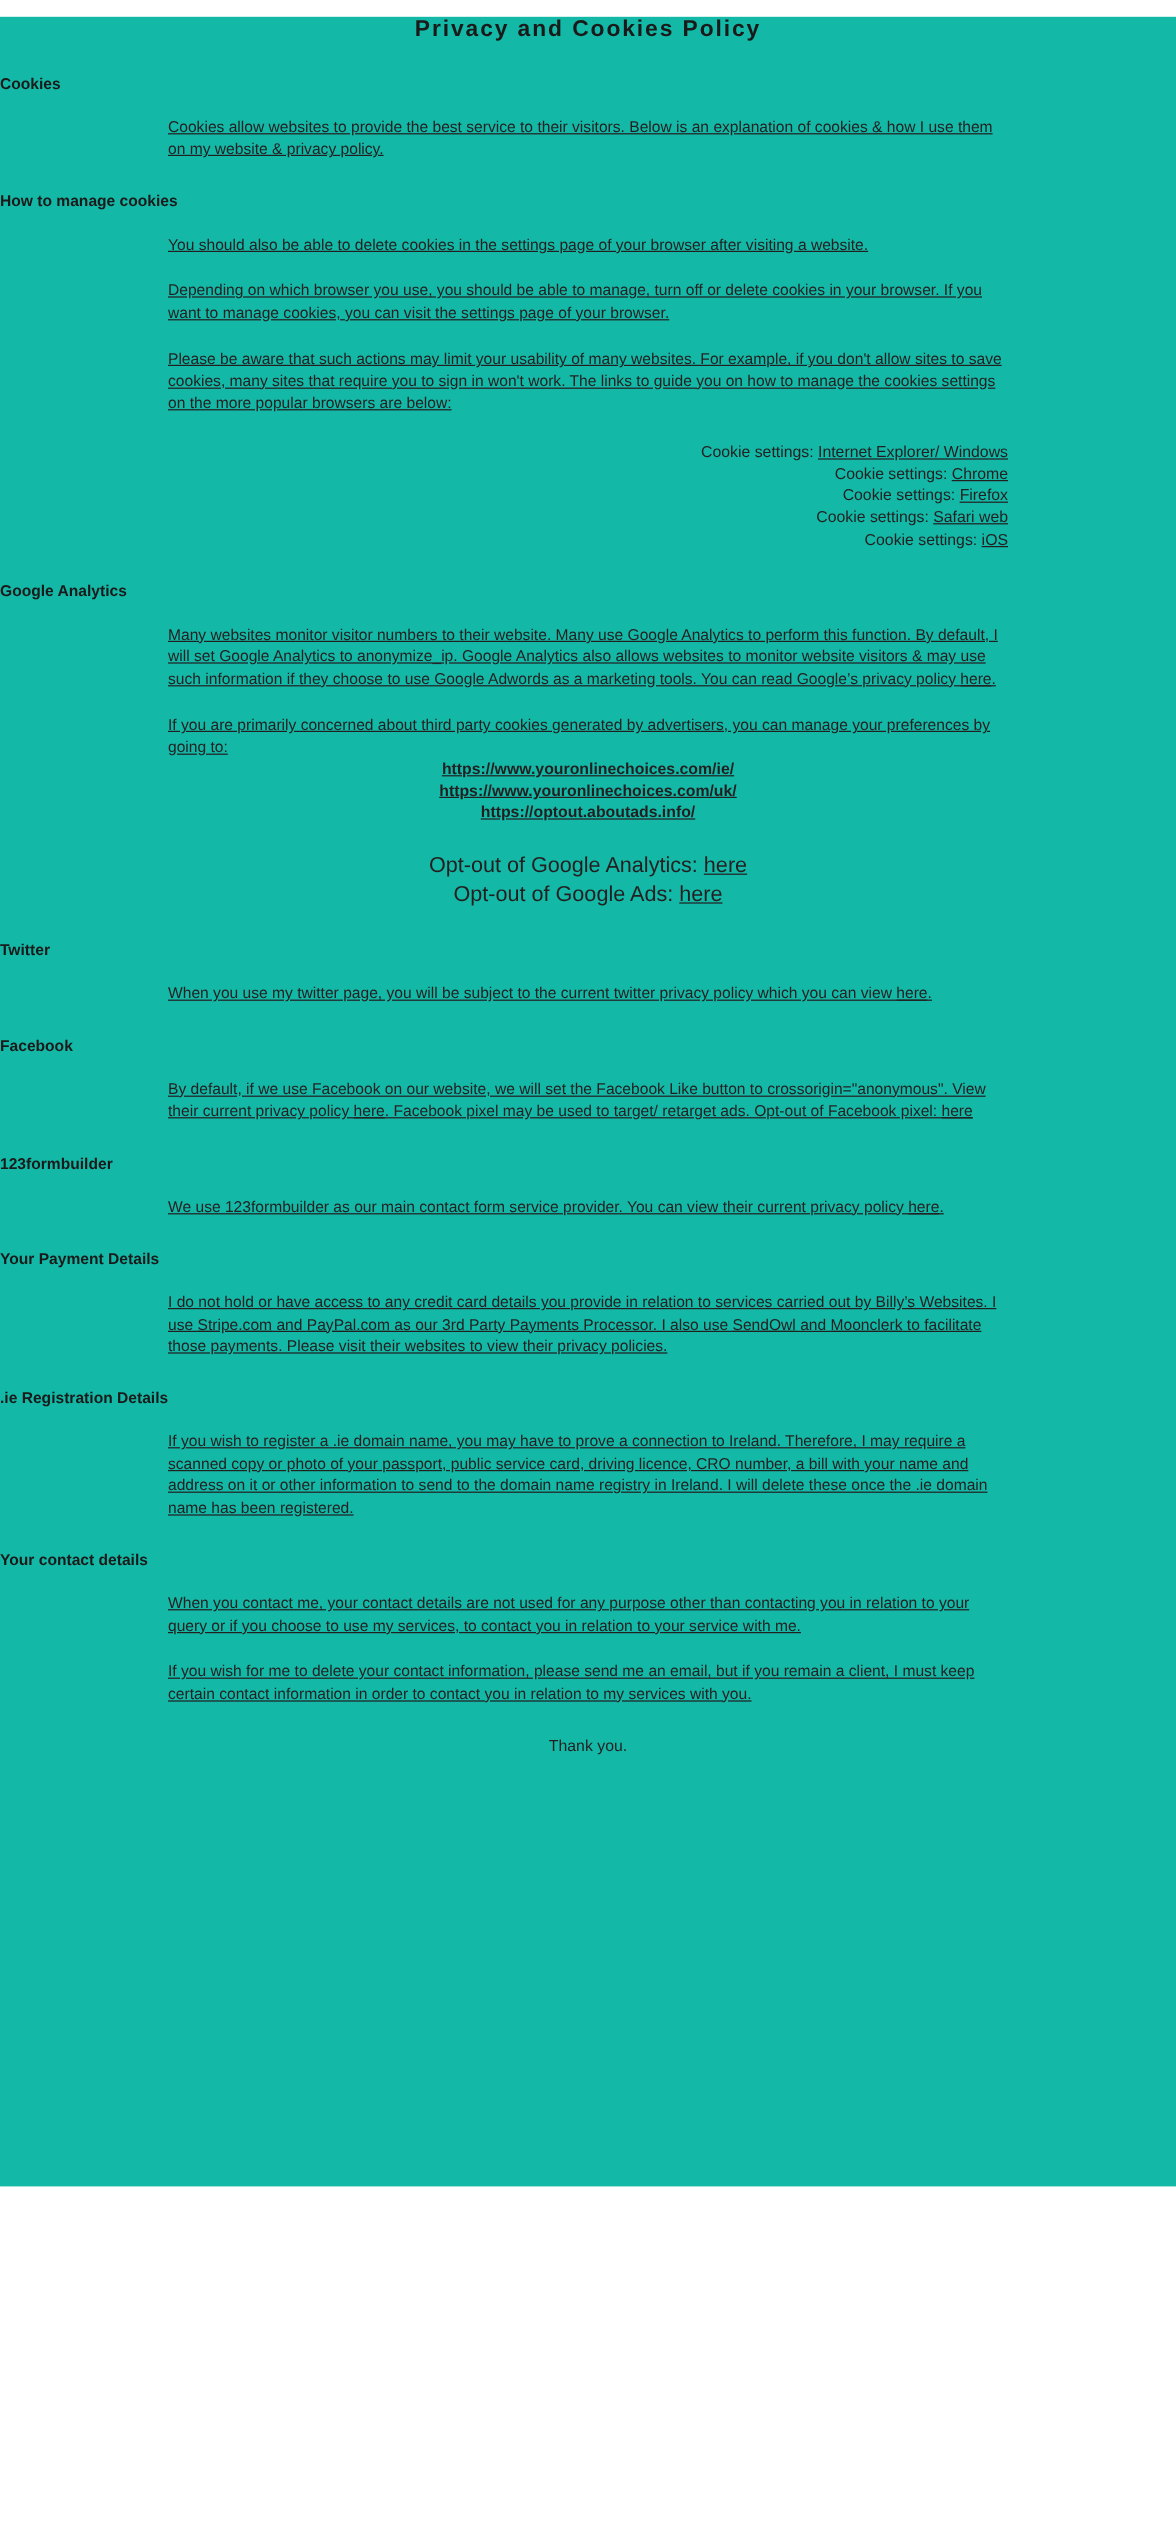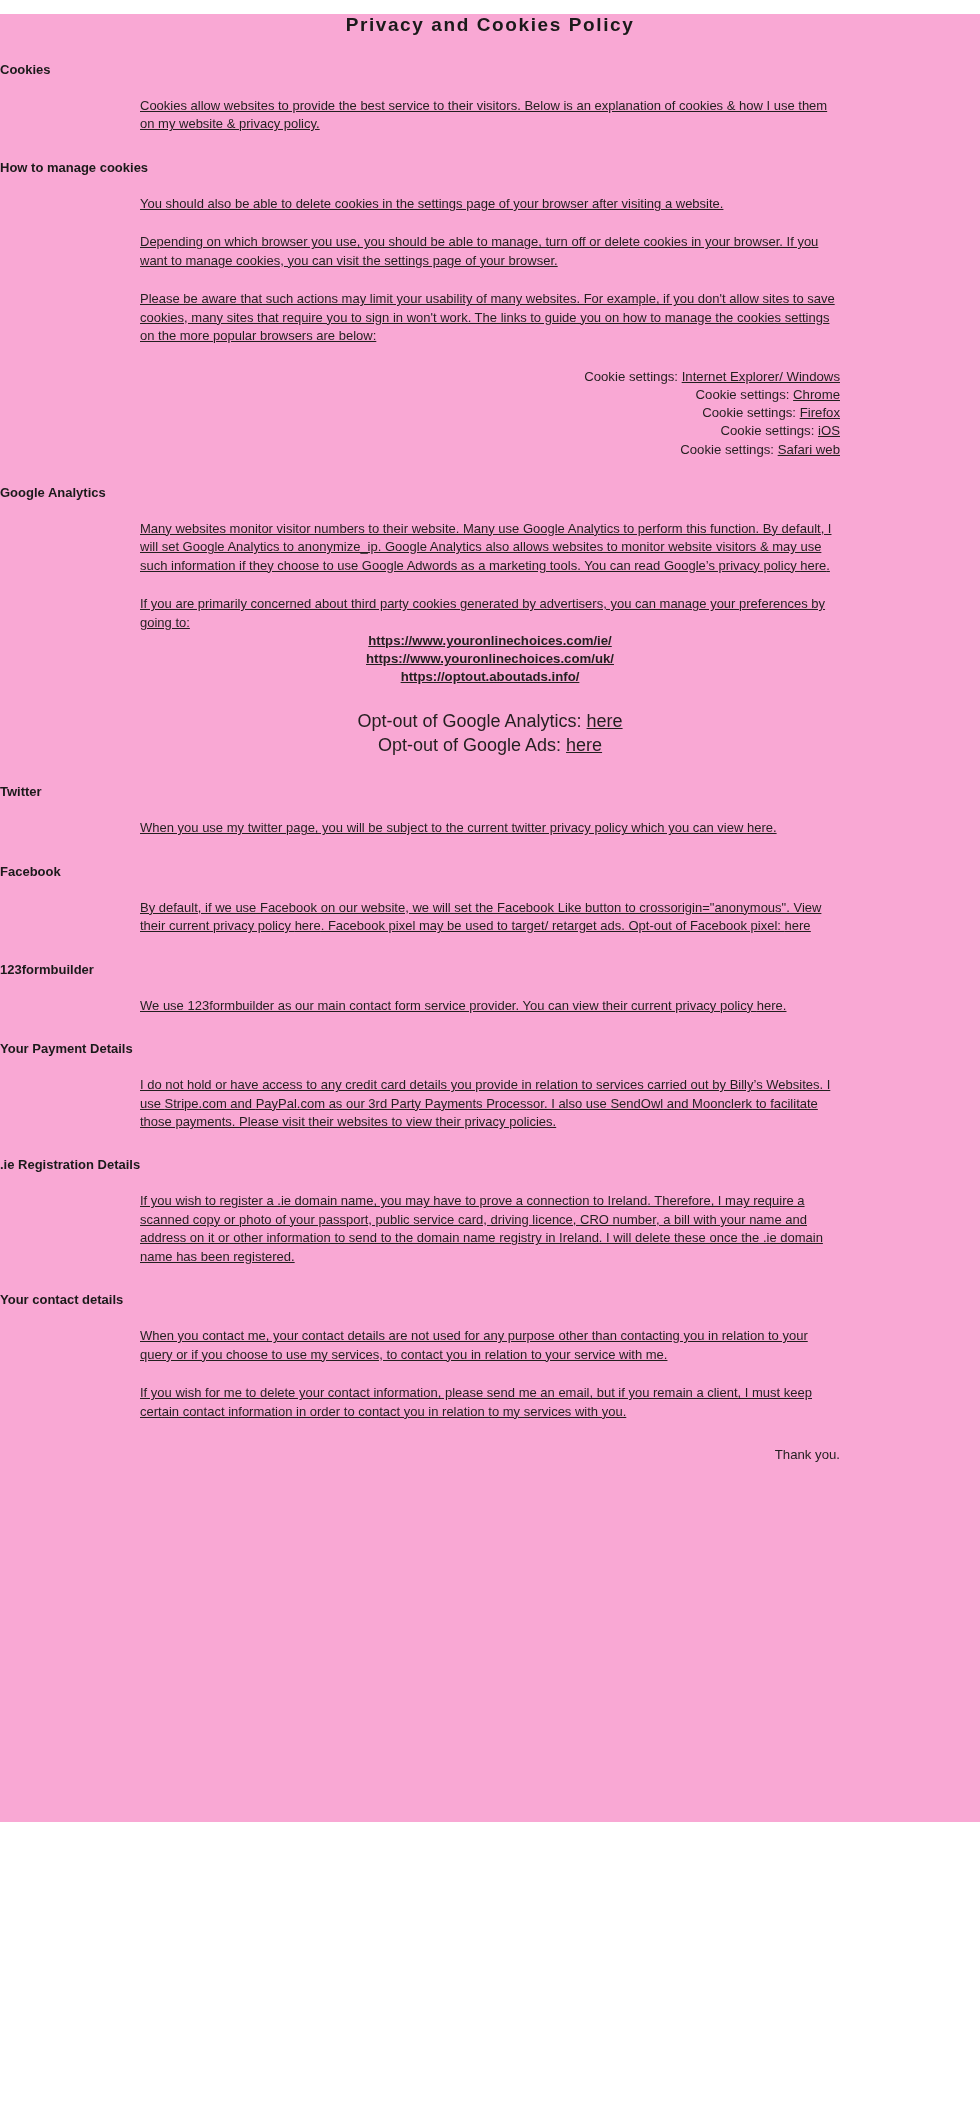--- a/index.html
+++ b/index.html
@@ -10,21 +10,21 @@
   body {
     width: 980px;
     min-height: 2120px;
     font-family: "Liberation Sans", sans-serif;
     color: #231f20;
   }
   .page {
     width: 980px;
     box-sizing: border-box;
     padding: 0;
-    background: #f9a8d4;
+    background: #14b8a6;
   }
   .doc-title {
     text-align: center;
     font-size: 19px;
     font-weight: bold;
     letter-spacing: 1.6px;
     margin: 14px 0 0 0;
     padding: 0;
     color: #1a1a1a;
   }
@@ -67,21 +67,21 @@
     margin: 22px auto 10px auto;
     width: 700px;
   }
   a.doclink,
   .doclink {
     color: #231f20;
     text-decoration: underline;
     cursor: pointer;
   }
   .thanks {
-    text-align: right;
+    text-align: center;
     font-size: 13.2px;
     margin: 26px auto 0 auto;
     width: 700px;
   }
   .tail { height: 360px; }
 </style>
 </head>
 <body>
 
 <div class="page">
@@ -93,22 +93,22 @@
 
   <h2 class="section-heading">How to manage cookies</h2>
   <p class="para w-wide">You should also be able to delete cookies in the settings page of your browser after visiting a website.</p>
   <p class="para w-wide">Depending on which browser you use, you should be able to manage, turn off or delete cookies in your browser. If you want to manage cookies, you can visit the settings page of your browser.</p>
   <p class="para w-wide">Please be aware that such actions may limit your usability of many websites. For example, if you don't allow sites to save cookies, many sites that require you to sign in won't work. The links to guide you on how to manage the cookies settings on the more popular browsers are below:</p>
 
   <div class="linklist">
     <span class="row"><span>Cookie settings:</span> <a class="doclink">Internet Explorer/ Windows</a></span>
     <span class="row"><span>Cookie settings:</span> <a class="doclink">Chrome</a></span>
     <span class="row"><span>Cookie settings:</span> <a class="doclink">Firefox</a></span>
+    <span class="row"><span>Cookie settings:</span> <a class="doclink">Safari web</a></span>
     <span class="row"><span>Cookie settings:</span> <a class="doclink">iOS</a></span>
-    <span class="row"><span>Cookie settings:</span> <a class="doclink">Safari web</a></span>
   </div>
 
   <h2 class="section-heading">Google Analytics</h2>
 
   <p class="para w-wide"><span>Many websites monitor visitor numbers to their website. Many use Google Analytics to perform this function. By default, I will set Google Analytics to anonymize_ip. Google Analytics also allows websites to monitor website visitors &amp; may use such information if they choose to use Google Adwords as a marketing tools. You can read Google’s privacy policy </span><a class="doclink">here</a><span>.</span></p>
 
 
   <p class="para w-wide">If you are primarily concerned about third party cookies generated by advertisers, you can manage your preferences by going to:</p>
 
   <div class="urls">

